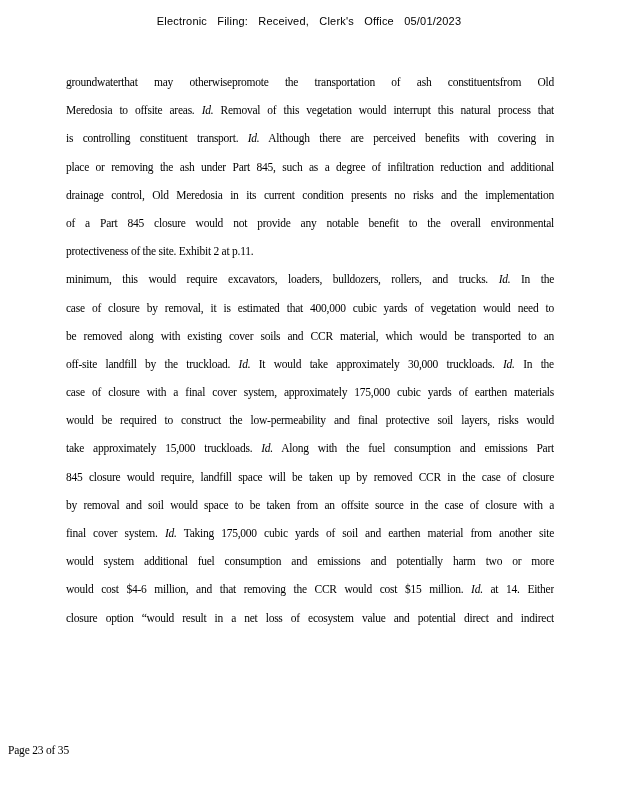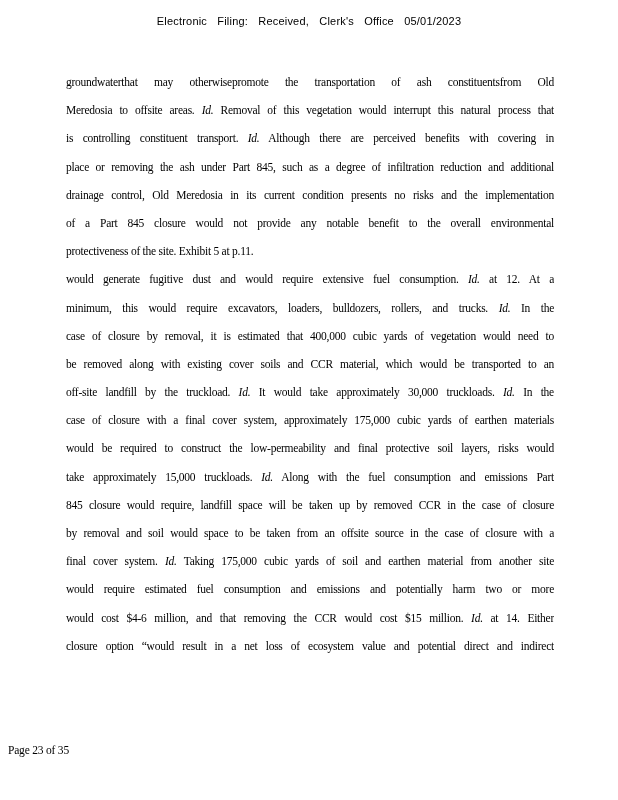--- a/index.html
+++ b/index.html
@@ -68,31 +68,30 @@
 <div class="page">
   <div class="filing-header">Electronic Filing: Received, Clerk's Office 05/01/2023</div>
 
   <div class="doc-body">
       <div class="line just">groundwaterthat may otherwisepromote the transportation of ash constituentsfrom Old</div>
       <div class="line just">Meredosia to offsite areas. <i>Id.</i> Removal of this vegetation would interrupt this natural process that</div>
       <div class="line just">is controlling constituent transport. <i>Id.</i> Although there are perceived benefits with covering in</div>
       <div class="line just">place or removing the ash under Part 845, such as a degree of infiltration reduction and additional</div>
       <div class="line just">drainage control, Old Meredosia in its current condition presents no risks and the implementation</div>
       <div class="line just">of a Part 845 closure would not provide any notable benefit to the overall environmental</div>
-      <div class="line">protectiveness of the site. Exhibit 5 at p.11.</div>
-      <div class="line just">would generate fugitive dust and would require extensive fuel consumption. <i>Id.</i> at 12. At a</div>
+      <div class="line">protectiveness of the site. Exhibit 2 at p.11.</div>
       <div class="line just">minimum, this would require excavators, loaders, bulldozers, rollers, and trucks. <i>Id.</i> In the</div>
       <div class="line just">case of closure by removal, it is estimated that 400,000 cubic yards of vegetation would need to</div>
       <div class="line just">be removed along with existing cover soils and CCR material, which would be transported to an</div>
       <div class="line just">off-site landfill by the truckload. <i>Id.</i> It would take approximately 30,000 truckloads. <i>Id.</i> In the</div>
       <div class="line just">case of closure with a final cover system, approximately 175,000 cubic yards of earthen materials</div>
       <div class="line just">would be required to construct the low-permeability and final protective soil layers, risks would</div>
       <div class="line just">take approximately 15,000 truckloads. <i>Id.</i> Along with the fuel consumption and emissions Part</div>
       <div class="line just">845 closure would require, landfill space will be taken up by removed CCR in the case of closure</div>
       <div class="line just">by removal and soil would space to be taken from an offsite source in the case of closure with a</div>
       <div class="line just">final cover system. <i>Id.</i> Taking 175,000 cubic yards of soil and earthen material from another site</div>
-      <div class="line just">would require estimated fuel consumption and emissions and potentially harm two or more</div>
+      <div class="line just">would system additional fuel consumption and emissions and potentially harm two or more</div>
       <div class="line just">would cost $4-6 million, and that removing the CCR would cost $15 million. <i>Id.</i> at 14. Either</div>
       <div class="line just">closure option “would result in a net loss of ecosystem value and potential direct and indirect</div>
     </div>
 
   <div class="page-footer">Page 23 of 35</div>
 </div>
 
 </body></html>

